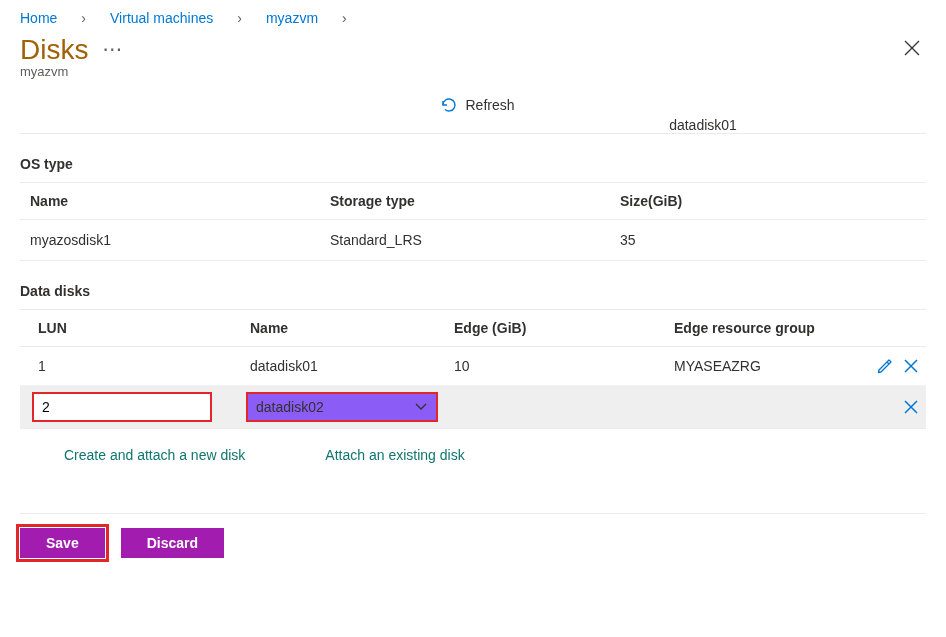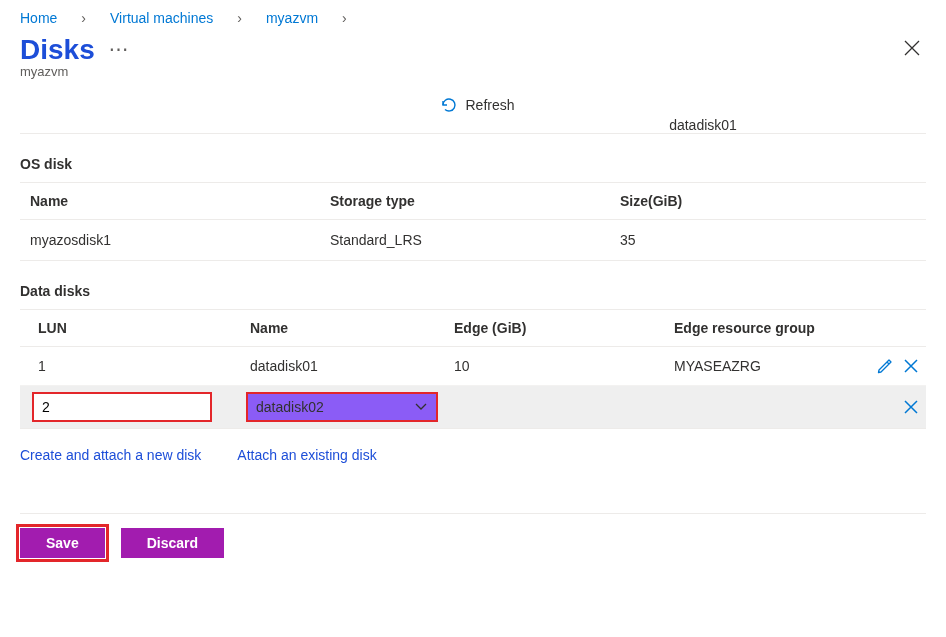--- a/index.html
+++ b/index.html
@@ -23,22 +23,22 @@
     }
     .breadcrumb .chev { color: #605e5c; }
     .header-row {
       display: flex;
       justify-content: space-between;
       align-items: flex-start;
       margin-top: 2px;
     }
     .page-title {
       font-size: 28px;
-      font-weight: 700;
-      color: #1d4ed8;
+      font-weight: 400;
+      color: #a16207;
       display: inline-block;
     }
     .ellipsis {
       font-size: 20px;
       color: #605e5c;
       margin-left: 10px;
       position: relative;
       top: -3px;
     }
     .close-x {
@@ -132,23 +132,24 @@
       cursor: pointer;
     }
     .icon-cell { text-align: right; white-space: nowrap; padding-right: 6px !important; }
     .icon-svg { cursor: pointer; margin-left: 4px; vertical-align: middle; }
     .links-row {
       display: flex;
       gap: 36px;
       margin-top: 18px;
     }
     .links-row a {
-      color: #1d4ed8;
+      color: #0f766e;
       text-decoration: none;
       font-size: 14px;
+      margin-left: 44px;
     }
     .footer {
       border-top: 1px solid #edebe9;
       margin-top: 50px;
       padding-top: 14px;
       display: flex;
       gap: 16px;
     }
     .btn-primary {
       background: #a21caf;
@@ -196,21 +197,21 @@
   <div class="refresh-btn">
     <svg width="16" height="16" viewBox="0 0 16 16">
       <path d="M 2 8 A 6 6 0 1 1 4 12.5" stroke="#0078D4" stroke-width="1.4" fill="none"></path>
       <path d="M 2 4 L 2 8 L 6 8" stroke="#0078D4" stroke-width="1.4" fill="none"></path>
     </svg>
     <span>Refresh</span>
   </div>
   <span class="status-text">datadisk01</span>
 </div>
 
-<div class="section-heading">OS disk</div>
+<div class="section-heading">OS type</div>
 
 <table class="os-table">
   <thead>
     <tr>
       <th style="width:300px">Name</th>
       <th style="width:290px">Storage type</th>
       <th>Size(GiB)</th>
     </tr>
   </thead>
   <tbody>

